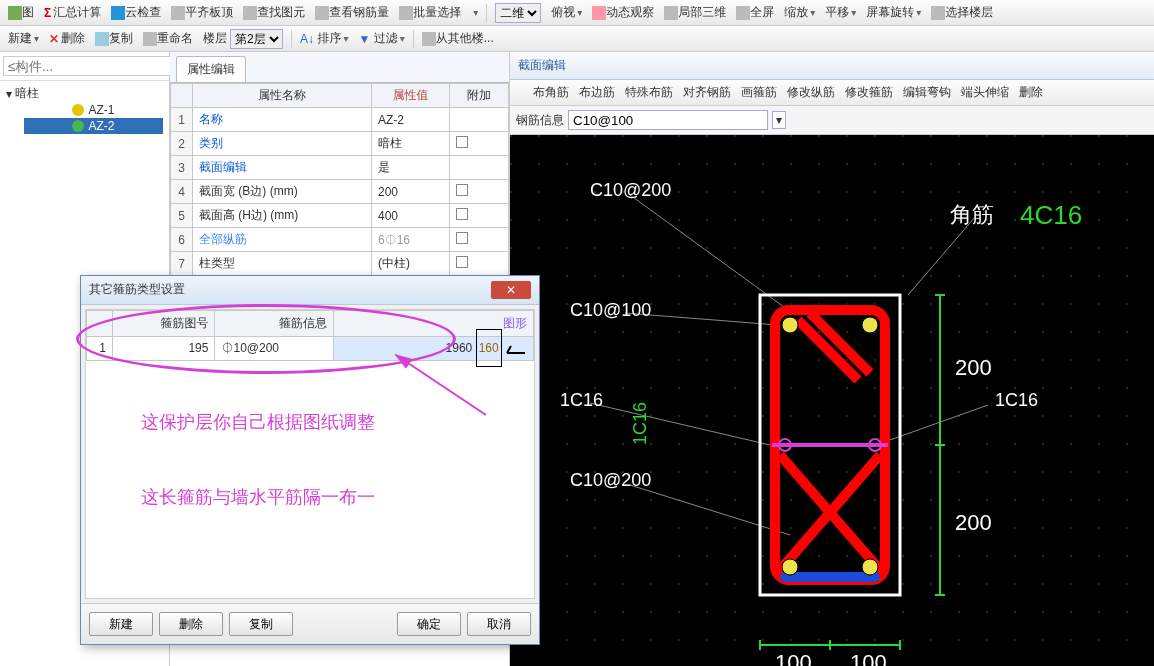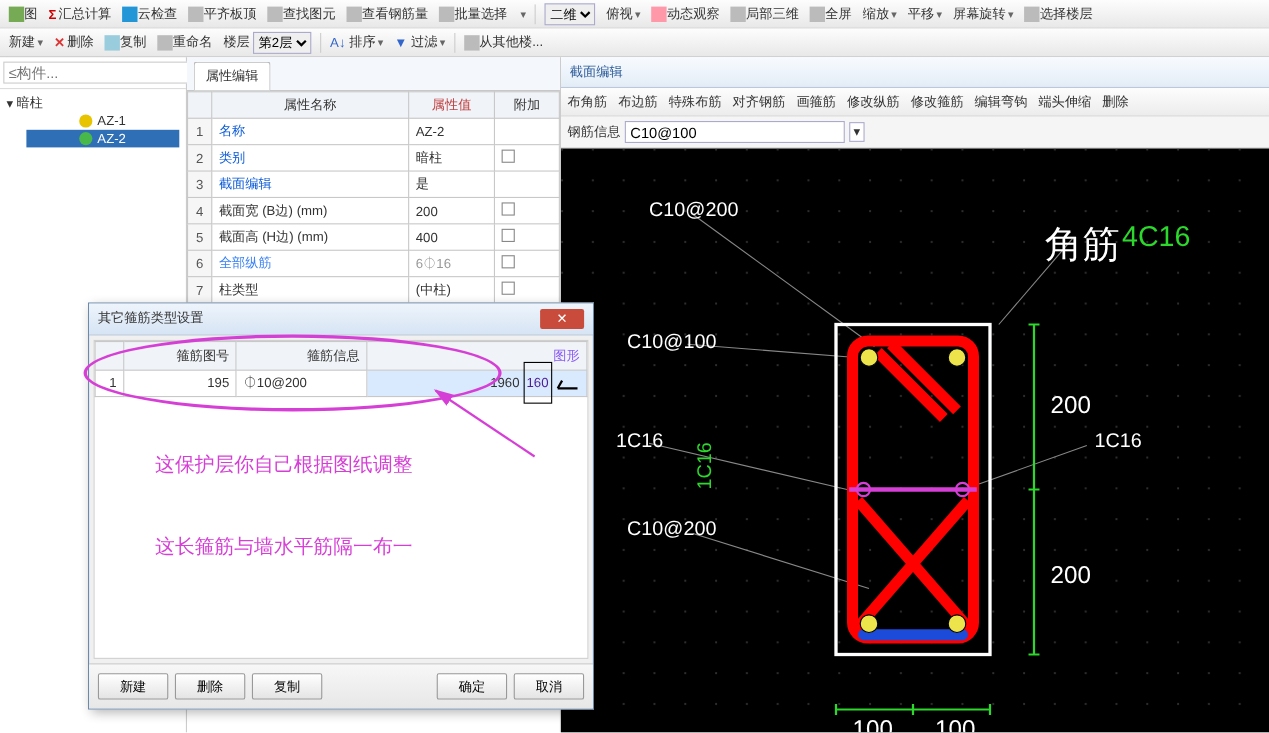--- a/index.html
+++ b/index.html
@@ -90,21 +90,21 @@
   .chkcell .cb{ width:12px;height:12px;border:1px solid #888;display:inline-block;background:#fff;}
   .rightpane{
     flex:1; display:flex; flex-direction:column; min-width:0;
   }
   .rptitle{
     background:linear-gradient(#f8fbff,#e3ecf6);
     border-bottom:1px solid #b9c9db; padding:5px 8px; color:#2b5b99;
   }
   .rptoolbar{
     background:linear-gradient(#fdfdfd,#ececec);
-    border-bottom:1px solid #ccc; padding:4px 6px; display:flex; gap:10px;
+    border-bottom:1px solid #ccc; padding:4px 23px; display:flex; gap:10px;
   }
   .rptoolbar span{ cursor:default;}
   .rpinfo{
     display:flex; align-items:center; gap:4px; padding:4px 6px;
     border-bottom:1px solid #ccc; background:#f5f5f5;
   }
   .rpinfo input{ width:200px; height:20px; border:1px solid #aac; padding:0 4px;}
   .canvas{
     flex:1; background:#000; position:relative; overflow:hidden;
   }
@@ -423,21 +423,21 @@
         <circle cx="360" cy="432" r="8" fill="#ede34a" stroke="#000"></circle>
         <circle cx="275" cy="310" r="6" fill="none" stroke="#d63fd6" stroke-width="2"></circle>
         <circle cx="365" cy="310" r="6" fill="none" stroke="#d63fd6" stroke-width="2"></circle>
       </svg>
       <span class="cnv-text" style="left:80px;top:45px">C10@200</span>
       <span class="cnv-text" style="left:60px;top:165px">C10@100</span>
       <span class="cnv-text" style="left:50px;top:255px">1C16</span>
       <span class="cnv-text" style="left:60px;top:335px">C10@200</span>
       <span class="cnv-text g" style="left:120px;top:310px;transform:rotate(-90deg);transform-origin:left top">1C16</span>
       <span class="cnv-text" style="left:485px;top:255px">1C16</span>
-      <span class="cnv-text" style="left:440px;top:65px;font-size:34px">角筋</span>
+      <span class="cnv-text" style="left:440px;top:65px;font-size:22px">角筋</span>
       <span class="cnv-text g" style="left:510px;top:65px;font-size:26px">4C16</span>
       <span class="dim" style="left:445px;top:220px">200</span>
       <span class="dim" style="left:445px;top:375px">200</span>
       <span class="dim" style="left:265px;top:515px">100</span>
       <span class="dim" style="left:340px;top:515px">100</span>
     </div>
   </div>
 </div>
 
 <div class="dialog">
@@ -453,21 +453,21 @@
         <th>箍筋图号</th>
         <th>箍筋信息</th>
         <th class="shape" style="width:200px">图形</th>
       </tr>
       <tr>
         <td>1</td>
         <td>195</td>
         <td style="text-align:left">⏀10@200</td>
         <td class="selcell">
           <span>1960</span>
-          <span style="color:#4c1d95;border:1px solid #000;padding:11px 2px">160</span>
+          <span style="color:#a16207;border:1px solid #000;padding:11px 2px">160</span>
           <svg width="22" height="14" style="vertical-align:middle">
                 <line x1="2" y1="11" x2="20" y2="11" stroke="#000" stroke-width="2"></line>
                 <line x1="2" y1="11" x2="6" y2="4" stroke="#000" stroke-width="2"></line>
               </svg>
         </td>
       </tr>
     </tbody>
       </table>
     <div class="anno" style="left:55px;top:175px">这长箍筋与墙水平筋隔一布一</div>
     <div class="anno" style="left:55px;top:100px">这保护层你自己根据图纸调整</div>

